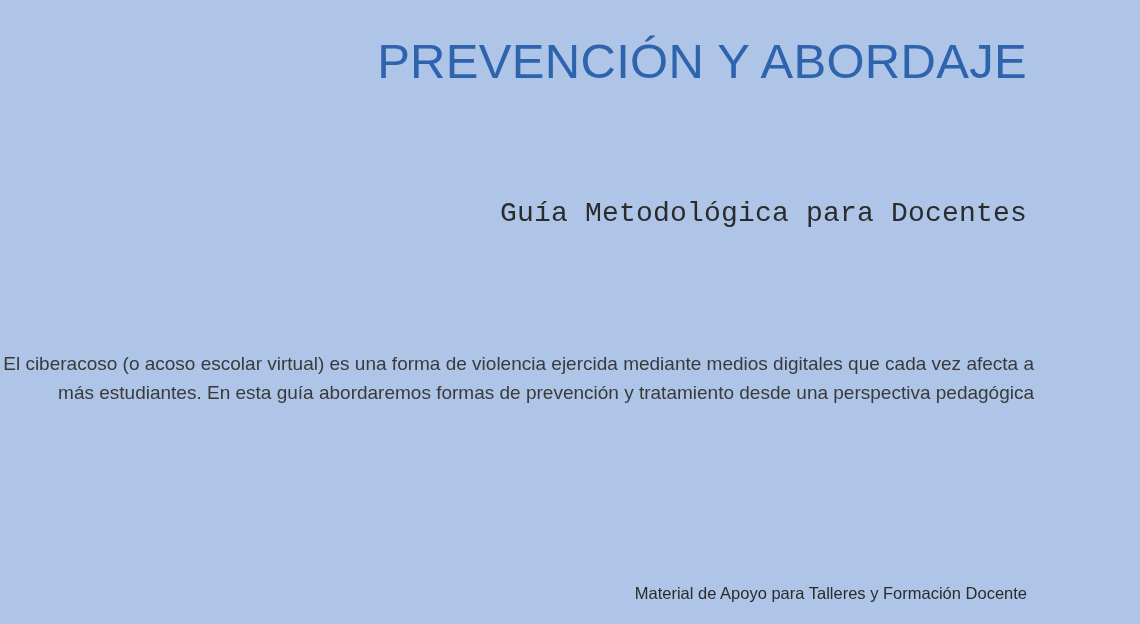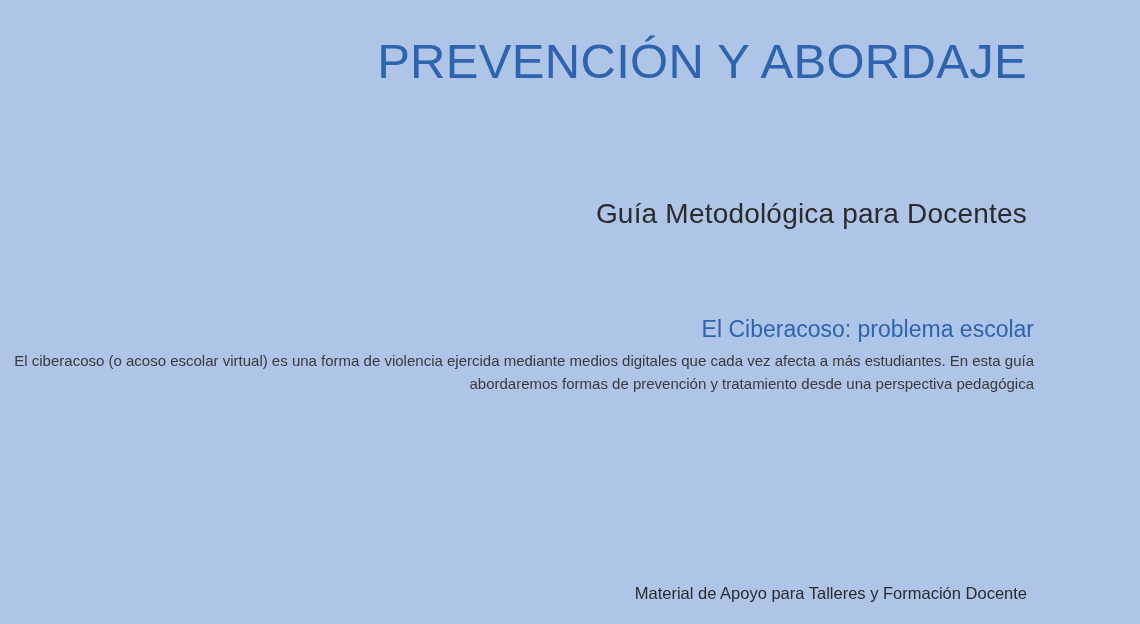--- a/index.html
+++ b/index.html
@@ -38,39 +38,40 @@
   .subtitle {
     position: absolute;
     top: 198px;
     left: 0;
     width: 1027px;
     text-align: right;
     color: #2b2b2b;
     font-size: 28px;
     font-weight: 400;
     letter-spacing: 0.2px;
+    font-family: Liberation Mono, monospace;
   }
   .section-heading {
     position: absolute;
     top: 316px;
     left: 0;
     width: 1034px;
     text-align: right;
     color: #2e63ae;
     font-size: 23px;
     font-weight: 400;
   }
   .body-text {
     position: absolute;
     top: 350px;
     left: 0;
     width: 1034px;
     text-align: right;
     color: #3a3a3a;
-    font-size: 15px;
+    font-size: 19px;
     line-height: 1.52;
   }
   .footer {
     position: absolute;
     top: 578px;
     left: 0;
     width: 1027px;
     text-align: right;
   }
   .footer-org {
@@ -89,21 +90,20 @@
 <body>
 
 <div class="page">
 
   <div class="title-block">
     <div class="title-line">PREVENCIÓN Y ABORDAJE</div>
   </div>
 
   <div class="subtitle">Guía Metodológica para Docentes</div>
 
-  <div class="section-heading">El Ciberacoso: problema escolar</div>
 
   <div class="body-text">El ciberacoso (o acoso escolar virtual) es una forma de violencia ejercida mediante medios digitales que cada vez afecta a más estudiantes. En esta guía abordaremos formas de prevención y tratamiento desde una perspectiva pedagógica</div>
 
   <div class="footer">
     <div class="footer-sub">Material de Apoyo para Talleres y Formación Docente</div>
   </div>
 
 </div>
 
 </body></html>

